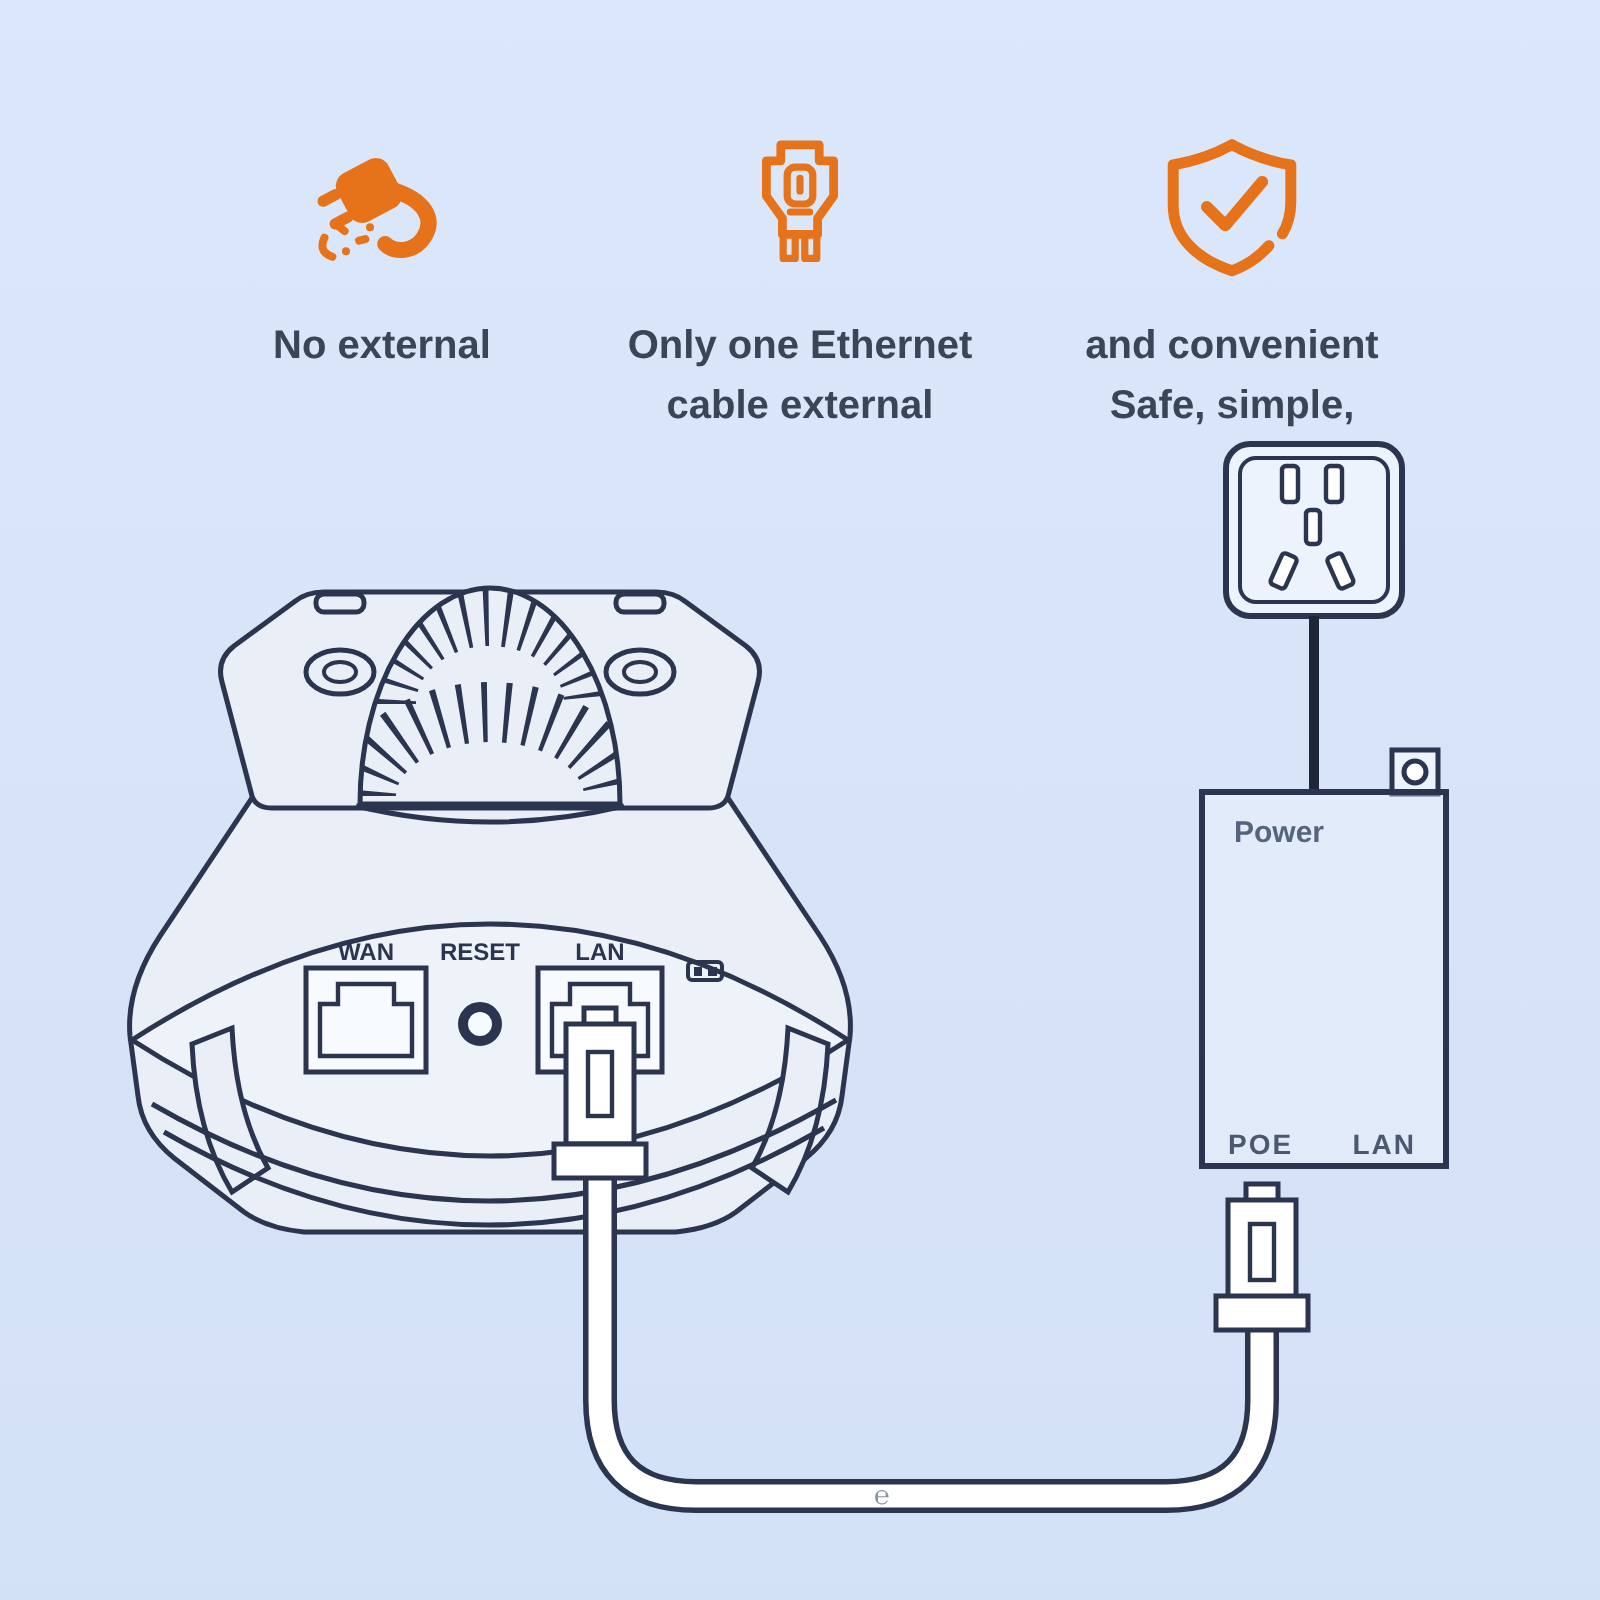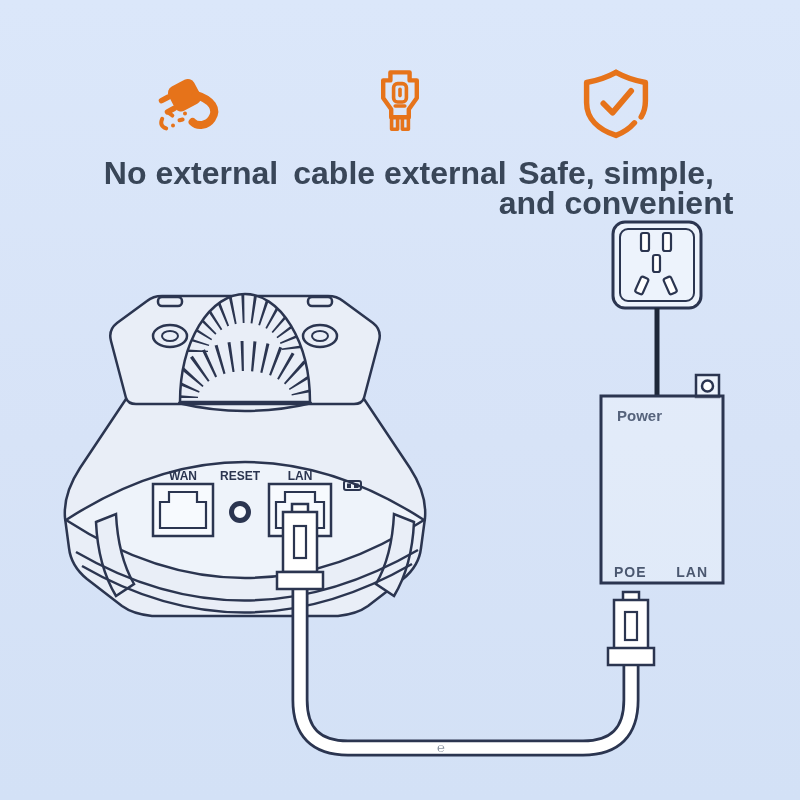--- a/index.html
+++ b/index.html
@@ -3,21 +3,21 @@
 <meta charset="utf-8">
 <style>
   html,body{margin:0;padding:0;}
   .stage{
     position:relative;width:800px;height:800px;overflow:hidden;
     background:linear-gradient(180deg,#dbe7fa 0%,#d7e3f7 55%,#d3e1f6 100%);
     font-family:"Liberation Sans", sans-serif;
   }
   .feature{position:absolute;top:64px;width:260px;display:flex;flex-direction:column;align-items:center;}
   .feature .icon-box{height:84px;display:flex;align-items:center;justify-content:center;}
-  .feature .cap{margin-top:10px;text-align:center;font-size:32px;line-height:30px;font-weight:700;color:#394658;}
+  .feature .cap{margin-top:10px;text-align:center;font-size:20px;line-height:30px;font-weight:700;color:#394658;}
   .f1{left:61px;} .f2{left:270px;} .f3{left:486px;}
   .diagram{position:absolute;left:0;top:0;width:800px;height:800px;}
   .caption{
     position:absolute;left:150px;top:752px;width:674px;text-align:center;
     font-size:26px;font-weight:700;color:#7b8594;letter-spacing:0.2px;
   }
   .caption .artifact{position:absolute;top:-12px;left:287px;font-size:13px;font-weight:400;color:#8a93a0;}
   svg text{font-family:"Liberation Sans", sans-serif;}
 </style>
 </head>
@@ -55,37 +55,38 @@
           <path d="M 38,8 H 62 V 18 H 71 V 40 L 61,54 V 64 H 39 V 54 L 29,40 V 18 H 38 Z" stroke-width="5.5"></path>
           <rect x="39.5" y="64" width="7.5" height="15" stroke-width="4.5"></rect>
           <rect x="53" y="64" width="7.5" height="15" stroke-width="4.5"></rect>
           <rect x="42" y="22" width="16" height="23" rx="5" stroke-width="4.5"></rect>
           <path d="M 50,29 V 37" stroke-width="4.5"></path>
           <path d="M 44,50 H 56" stroke-width="4.5"></path>
         </g>
       </svg>
     </div>
     <div class="cap">
+      <div>Only one Ethernet</div>
       <div>cable external</div>
     </div>
   </div>
 
   <div class="feature f3">
     <div class="icon-box">
       <svg width="84" height="86" viewBox="0 0 100 100">
         <g fill="none" stroke="#e6731a" stroke-width="6.5" stroke-linecap="round" stroke-linejoin="round">
           <path d="M 50,10 C 39,16 27,20 15,22 L 15,46 C 15,65 29,78 50,85 C 58,82 66,77 72,70"></path>
           <path d="M 50,10 C 61,16 73,20 85,22 L 85,44 C 85,52 83,58 80,63"></path>
           <path d="M 35,47 L 46,58 L 68,32" stroke-width="7"></path>
         </g>
       </svg>
     </div>
     <div class="cap">
+      <div>and convenient</div>
       <div>Safe, simple,</div>
-      <div>and convenient</div>
     </div>
   </div>
 
   <svg class="diagram" viewBox="0 0 800 800">
     <defs>
       <clipPath id="domeClip">
         <path d="M 180,402 A 65,108 0 0 1 310,402 Z"></path>
       </clipPath>
     </defs>
 

